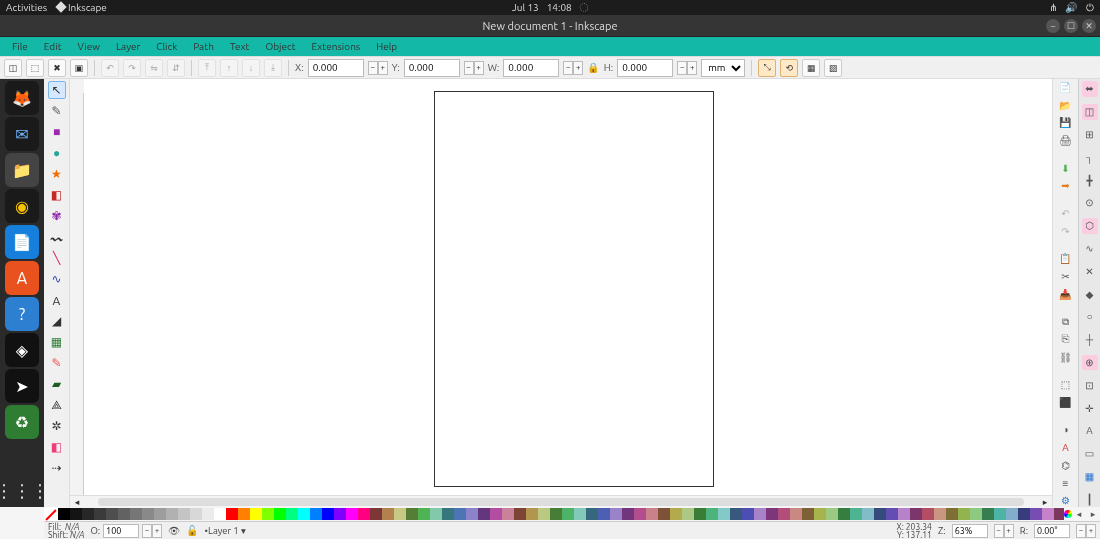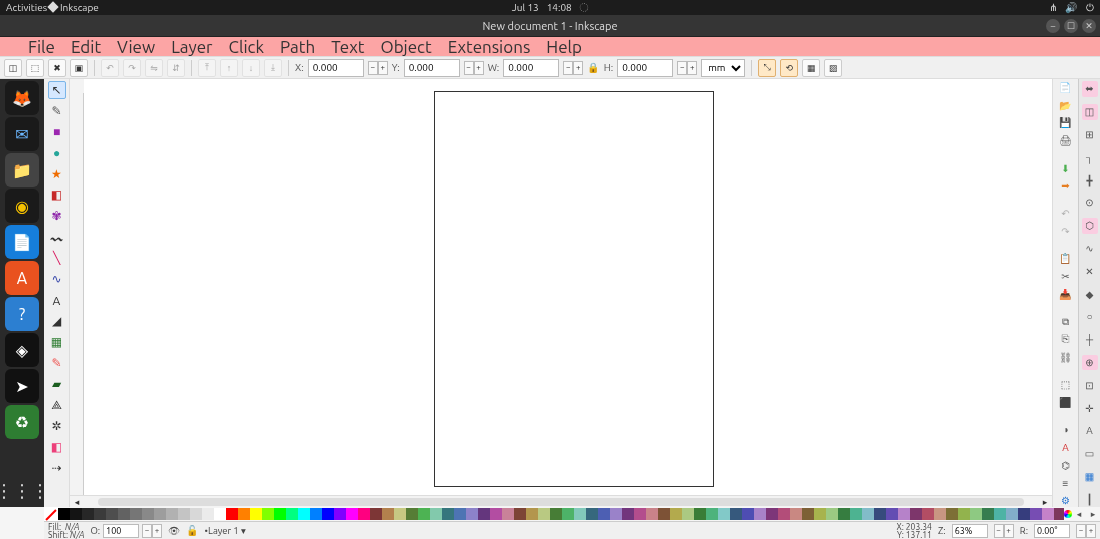--- a/index.html
+++ b/index.html
@@ -2,30 +2,30 @@
 <html><head>
 <meta charset="utf-8">
 <style>
 * { box-sizing: border-box; margin: 0; padding: 0; font-family: "Ubuntu", "Segoe UI", sans-serif; }
 body { background: #f5f5f5; width: 1100px; height: 539px; overflow: hidden; font-size: 11px; color: #333; }
 
 
 .gnome-bar { height: 15px; background: #1c1c1c; color: #ddd; display: flex; align-items: center; padding: 0 6px; font-size: 10px; }
 .gnome-bar .center { position: absolute; left: 50%; transform: translateX(-50%); display: flex; gap: 8px; }
 .gnome-bar .right { margin-left: auto; display: flex; gap: 8px; align-items: center; }
-.gnome-bar .left { display:flex; gap:2px; align-items:center;}
+.gnome-bar .left { display:flex; gap:10px; align-items:center;}
 .diamond { display:inline-block; width:8px; height:8px; transform: rotate(45deg); background:#ddd; margin-right:3px; }
 
 
 .title-bar { height: 22px; background: #353535; color: #ddd; display: flex; align-items: center; justify-content: center; font-size: 11px; position: relative; border-bottom:1px solid #222;}
 .title-bar .win-controls { position: absolute; right: 4px; display: flex; gap: 4px; }
 .winbtn { width: 14px; height: 14px; border-radius: 7px; background: #555; color:#ccc; font-size:9px; display:flex; align-items:center; justify-content:center; }
 
 
-.menu-bar { height: 20px; background: #fca5a5; display: flex; align-items: center; padding: 0 20px; font-size: 17px; border-bottom: 1px solid #ddd; }
+.menu-bar { height: 20px; background: #14b8a6; display: flex; align-items: center; padding: 0 4px; font-size: 10px; border-bottom: 1px solid #ddd; }
 .menu-bar span { padding: 2px 8px; cursor: pointer; }
 
 
 .tool-row { height: 22px; background: #f0f0f0; border-bottom: 1px solid #ddd; display: flex; align-items: center; padding: 0 4px; gap: 4px; font-size: 10px; }
 .tbtn { width:18px; height:18px; border:1px solid #ccc; background:#fafafa; border-radius:2px; display:flex; align-items:center; justify-content:center; font-size:9px;}
 .tbtn.on { background:#ffe9c7; border-color:#e0b070;}
 .sep { width:1px; height:16px; background:#ccc; margin:0 2px; }
 .lbl { color:#555; }
 .ninput { width:56px; height:18px; border:1px solid #bbb; background:#fff; padding:0 4px; font-size:10px; outline:none; }
 .unit-sel { height:18px; border:1px solid #bbb; background:#fff; font-size:10px; padding:0 2px;}

